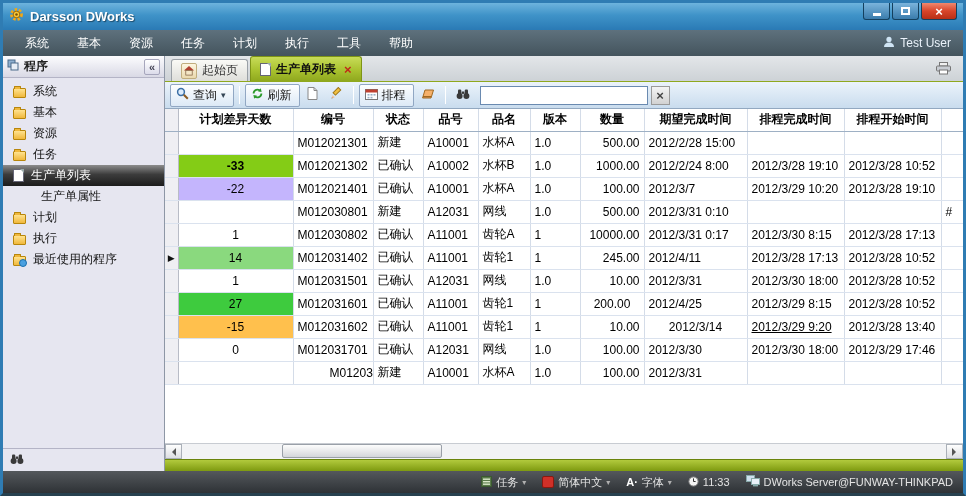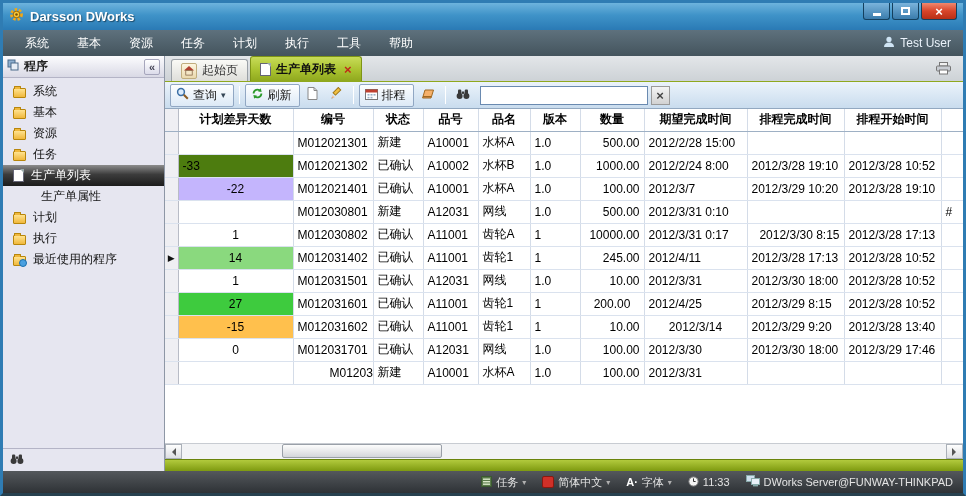--- a/index.html
+++ b/index.html
@@ -385,21 +385,21 @@
                 <td style="text-align: left;">水杯A</td>
                 <td style="text-align: left;">1.0</td>
                 <td style="text-align: right;">500.00</td>
                 <td style="text-align: left;">2012/2/28 15:00</td>
                 <td style="text-align: left;"></td>
                 <td style="text-align: left;"></td>
                 <td style="text-align: left;"></td>
               </tr>
               <tr>
                 <td class="ind"></td>
-                <td style="background: #4d7c0f;">-33</td>
+                <td style="text-align: center; background: #84cc16; font-weight: bold;">-33</td>
                 <td style="text-align: left;">M012021302</td>
                 <td style="text-align: left;">已确认</td>
                 <td style="text-align: left;">A10002</td>
                 <td style="text-align: left;">水杯B</td>
                 <td style="text-align: left;">1.0</td>
                 <td style="text-align: right;">1000.00</td>
                 <td style="text-align: left;">2012/2/24 8:00</td>
                 <td style="text-align: left;">2012/3/28 19:10</td>
                 <td style="text-align: left;">2012/3/28 10:52</td>
                 <td style="text-align: left;"></td>
@@ -435,21 +435,21 @@
               <tr>
                 <td class="ind"></td>
                 <td style="text-align: center;">1</td>
                 <td style="text-align: left; margin-left: 8px;">M012030802</td>
                 <td style="text-align: left;">已确认</td>
                 <td style="text-align: left;">A11001</td>
                 <td style="text-align: left;">齿轮A</td>
                 <td style="text-align: left;">1</td>
                 <td style="text-align: right;">10000.00</td>
                 <td style="text-align: left;">2012/3/31 0:17</td>
-                <td style="text-align: right;">2012/3/30 8:15</td>
+                <td style="text-align: left;">2012/3/30 8:15</td>
                 <td style="text-align: left;">2012/3/28 17:13</td>
                 <td style="text-align: left;"></td>
               </tr>
               <tr>
                 <td class="ind">▶</td>
                 <td style="text-align: center; background: rgb(138, 217, 126);">14</td>
                 <td style="text-align: left;">M012031402</td>
                 <td style="text-align: left;">已确认</td>
                 <td style="text-align: left;">A11001</td>
                 <td style="text-align: left;">齿轮1</td>
@@ -491,21 +491,21 @@
               <tr>
                 <td class="ind"></td>
                 <td style="text-align: center; background: rgb(255, 192, 77);">-15</td>
                 <td style="text-align: left;">M012031602</td>
                 <td style="text-align: left;">已确认</td>
                 <td style="text-align: left;">A11001</td>
                 <td style="text-align: left;">齿轮1</td>
                 <td style="text-align: left;">1</td>
                 <td style="text-align: right;">10.00</td>
                 <td style="text-align: center;">2012/3/14</td>
-                <td style="text-align: left;">2012/3/29 9:20</td>
+                <td style="text-align: left; text-decoration: underline;">2012/3/29 9:20</td>
                 <td style="text-align: left;">2012/3/28 13:40</td>
                 <td style="text-align: left;"></td>
               </tr>
               <tr>
                 <td class="ind"></td>
                 <td style="text-align: center;">0</td>
                 <td style="text-align: left;">M012031701</td>
                 <td style="text-align: left;">已确认</td>
                 <td style="text-align: left;">A12031</td>
                 <td style="text-align: left;">网线</td>

